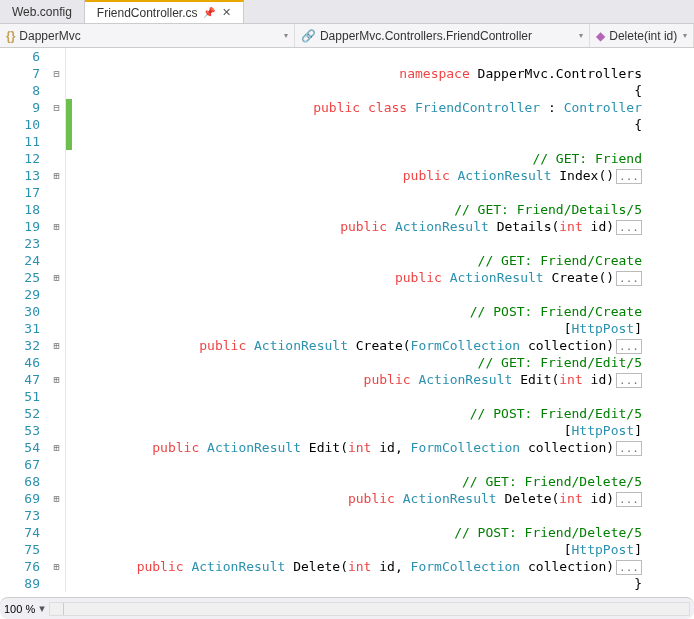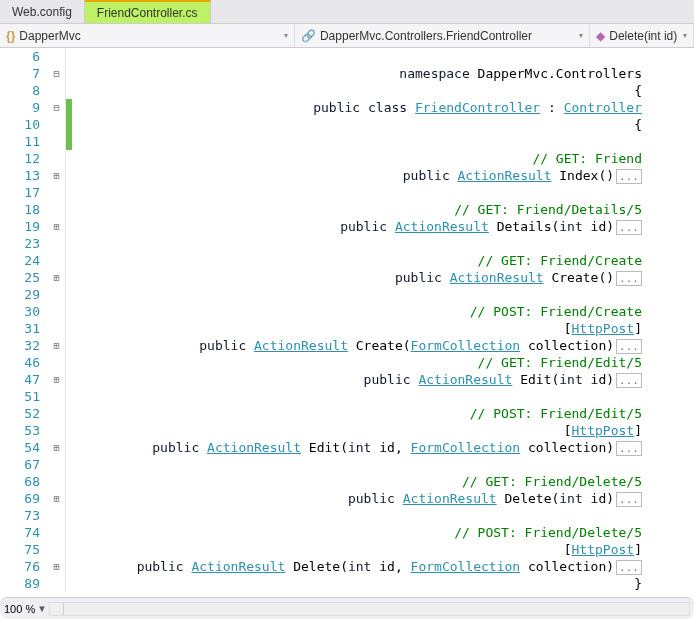--- a/index.html
+++ b/index.html
@@ -1,40 +1,40 @@
 <!DOCTYPE html>
 <html><head>
 <meta charset="utf-8">
 <style>
 * { margin: 0; padding: 0; box-sizing: border-box; }
 body { font-family: Consolas, monospace; font-size: 13px; background: #fff; width: 694px; height: 619px; overflow: hidden; display: flex; flex-direction: column; }
 .tab-bar { display: flex; background: #e8e8ec; border-bottom: 1px solid #ccc; height: 24px; }
 .tab { padding: 4px 12px; font-family: "Segoe UI", sans-serif; font-size: 12px; border-right: 1px solid #ccc; cursor: pointer; display: flex; align-items: center; gap: 6px; color: #333; }
-.tab.active { background: #bef264; border-top: 2px solid #e8a800; flex-direction: column; }
+.tab.active { background: #ffffff; border-top: 2px solid #e8a800; }
 .tab .pin { color: #555; font-size: 10px; }
 .tab .close { color: #555; font-size: 11px; }
 .nav-bar { display: flex; background: #f5f5f8; border-bottom: 1px solid #ccc; height: 24px; font-family: "Segoe UI", sans-serif; font-size: 12px; }
 .nav-item { display: flex; align-items: center; padding: 0 6px; border-right: 1px solid #ddd; gap: 4px; cursor: pointer; color: #333; }
 .nav-item .dd { color: #888; font-size: 8px; margin-left: auto; }
 .nav-item.n1 { flex: 0 0 295px; }
 .nav-item.n2 { flex: 0 0 295px; }
 .nav-item.n3 { flex: 1; }
 .icon-brace { color: #c7a252; font-weight: bold; }
 .icon-class { color: #c7a252; }
 .icon-method { color: #b565b5; }
 .editor-wrap { flex: 1; display: flex; overflow: hidden; background: #fff; }
 .gutter { display: flex; flex-direction: column; text-align: right; background: #fff; user-select: none; }
 .row { display: flex; height: 17px; line-height: 17px; white-space: pre; }
 .ln { width: 48px; color: #2b91af; padding-right: 8px; text-align: right; }
 .outline { width: 18px; color: #777; text-align: center; font-size: 10px; border-right: 1px solid #e6e6e6; }
 .marker { width: 6px; }
 .marker.green { background: #6fbf4e; }
 .code { flex: 1; padding-left: 2px; }
-.kw { color: #0f172a; margin-top: 32px; }
-.type { color: #2b91af; text-decoration: underline; }
+.kw { color: #ef4444; margin-top: 32px; }
+.type { color: #2b91af; }
 .comment { color: #008000; }
 .collapsed-box { border: 1px solid #bbb; color: #777; padding: 0 2px; margin-left: 2px; font-size: 11px; }
 .status-bar { height: 22px; background: #efeff4; border-top: 1px solid #ccc; display: flex; align-items: center; font-family: "Segoe UI", sans-serif; font-size: 11px; padding: 0 4px; gap: 4px; border-radius: 8px; }
 .status-bar .dd { color: #555; }
 .scroll-stub { flex: 1; height: 14px; background: #f0f0f0; border: 1px solid #ddd; position: relative; }
 .scroll-thumb-l { position: absolute; left: 0; top: 0; bottom: 0; width: 14px; border-right: 1px solid #ccc; }
 </style>
 </head>
 <body>
 

